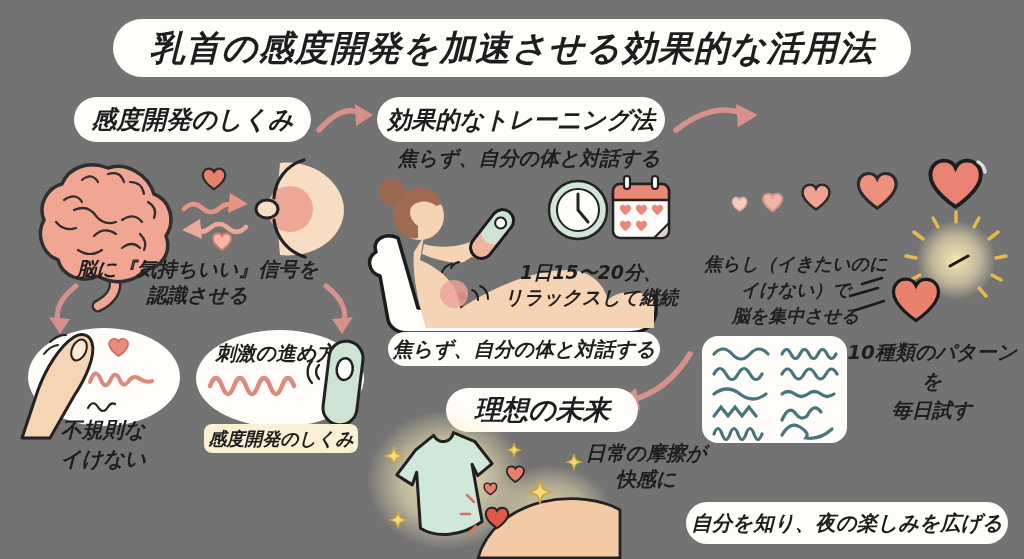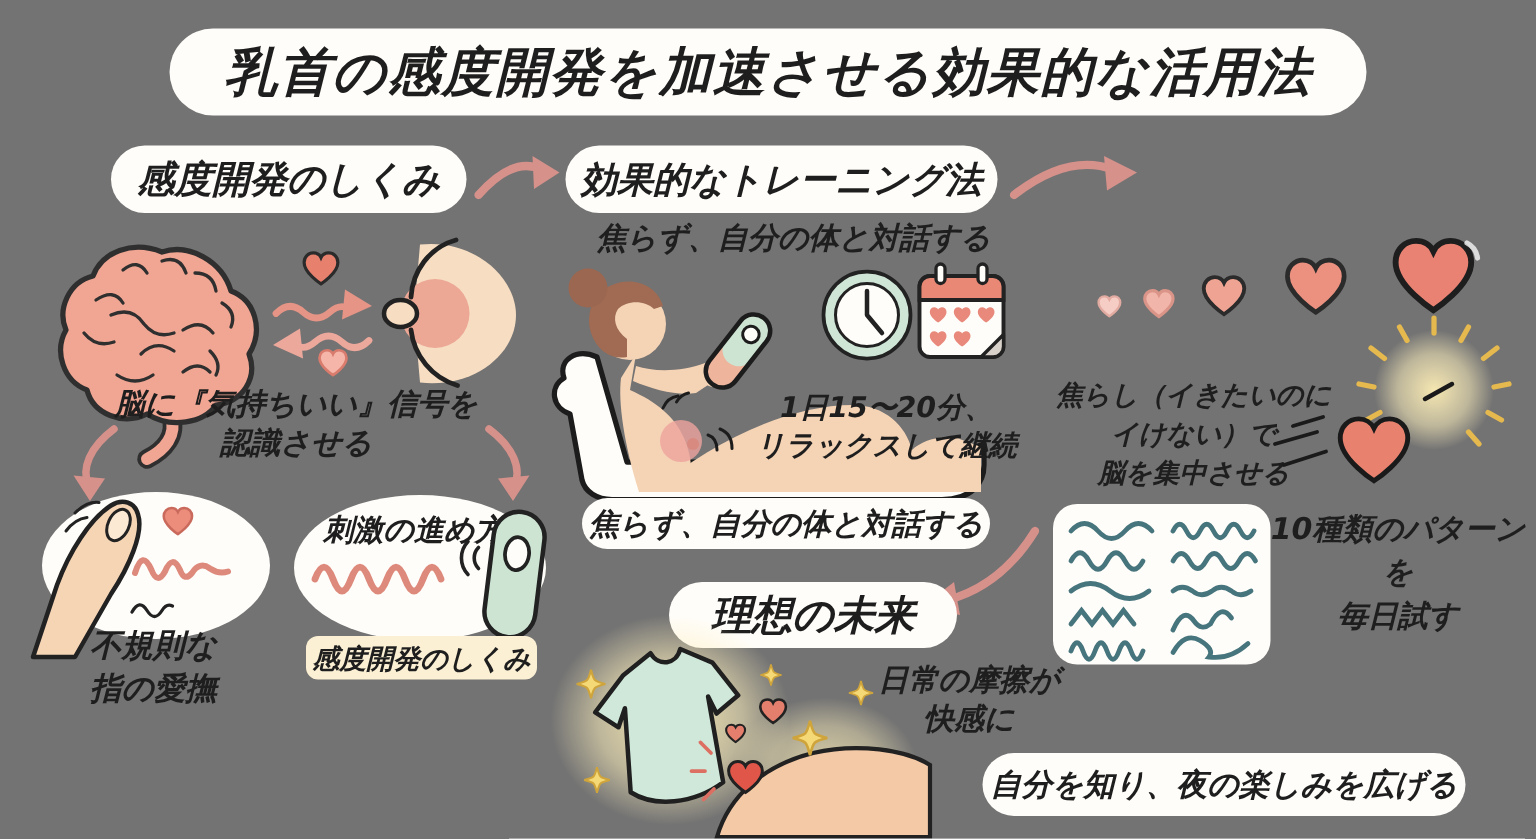--- a/index.html
+++ b/index.html
@@ -118,21 +118,21 @@
     <path d="M30,16 q8,-8 16,-7" stroke="#222222" stroke-width="2" fill="none" stroke-linecap="round"></path>
     <path d="M24,28 q6,-8 14,-9" stroke="#222222" stroke-width="2" fill="none" stroke-linecap="round"></path>
     <g transform="translate(86,8) scale(1.05)">
       <use href="#hp" fill="#ec8d7c" stroke="#c96a5c" stroke-width="1.6"></use>
     </g>
     <path d="M70,56 q5,-16 11,-2 q4,10 9,1 q5,-12 10,-1 q3,8 8,2 q5,-8 12,-3 q6,4 12,2" stroke="#dd8a7c" stroke-width="4" fill="none" stroke-linecap="round"></path>
     <path d="M68,82 q5,-9 10,-1 q5,8 10,0 q3,-5 7,-3" stroke="#222222" stroke-width="2.2" fill="none" stroke-linecap="round"></path>
   </svg>
   <div class="abs txt-l" style="left:60px;top:416px;font-size:21px;">
     <div>不規則な</div>
-    <div>指の愛撫</div>
+    <div>イけない</div>
   </div>
 
   <div class="abs bubble" style="left:196px;top:330px;width:168px;height:97px;"></div>
   <div class="abs txt" style="left:200px;top:340px;width:152px;font-size:20px;">刺激の進め方</div>
   <svg class="abs" style="left:208px;top:368px;" width="100" height="36" viewBox="0 0 100 36">
     <path d="M2,18 q6,-16 12,0 q6,16 12,0 q6,-16 12,0 q6,16 12,0 q6,-16 12,0 q6,16 12,0 q6,-16 12,0" stroke="#dd8a7c" stroke-width="4.5" fill="none" stroke-linecap="round"></path>
   </svg>
   <svg class="abs" style="left:306px;top:335px;" width="58" height="96" viewBox="0 0 58 96">
     <path d="M6,26 a16,16 0 0,0 0,22" stroke="#222222" stroke-width="2.4" fill="none" stroke-linecap="round"></path>
     <path d="M13,30 a10,10 0 0,0 0,14" stroke="#222222" stroke-width="2.4" fill="none" stroke-linecap="round"></path>
@@ -287,17 +287,17 @@
     <use href="#hp" transform="translate(122,44) scale(0.95)" fill="#e57f6d" stroke="#222222" stroke-width="1.8"></use>
     <use href="#hp" transform="translate(100,62) scale(0.7)" fill="#e57f6d" stroke="#222222" stroke-width="2"></use>
     <use href="#hp" transform="translate(100,84) scale(1.25)" fill="#e0574a" stroke="#222222" stroke-width="1.6"></use>
   </svg>
 
   <div class="abs txt" style="left:572px;top:440px;width:148px;font-size:20px;">
     <div>日常の摩擦が</div>
     <div>快感に</div>
   </div>
 
-  <div class="abs pill" style="left:655px;top:502px;width:322px;height:42px;border-radius:21px;font-size:20.5px;">
+  <div class="abs pill" style="left:686px;top:502px;width:322px;height:42px;border-radius:21px;font-size:20.5px;">
     <span>自分を知り、夜の楽しみを広げる</span>
   </div>
 
 </div>
 
 </body></html>

